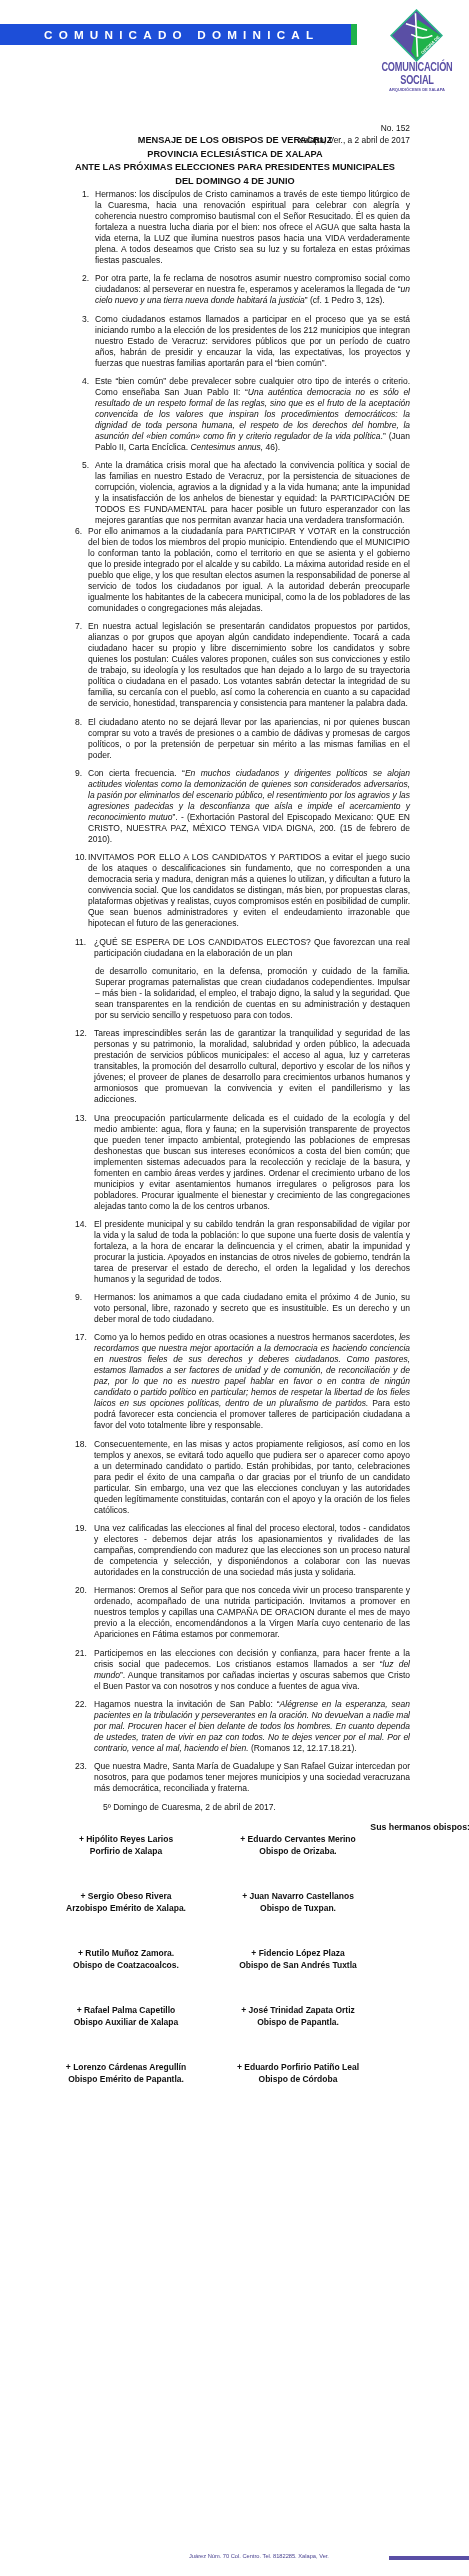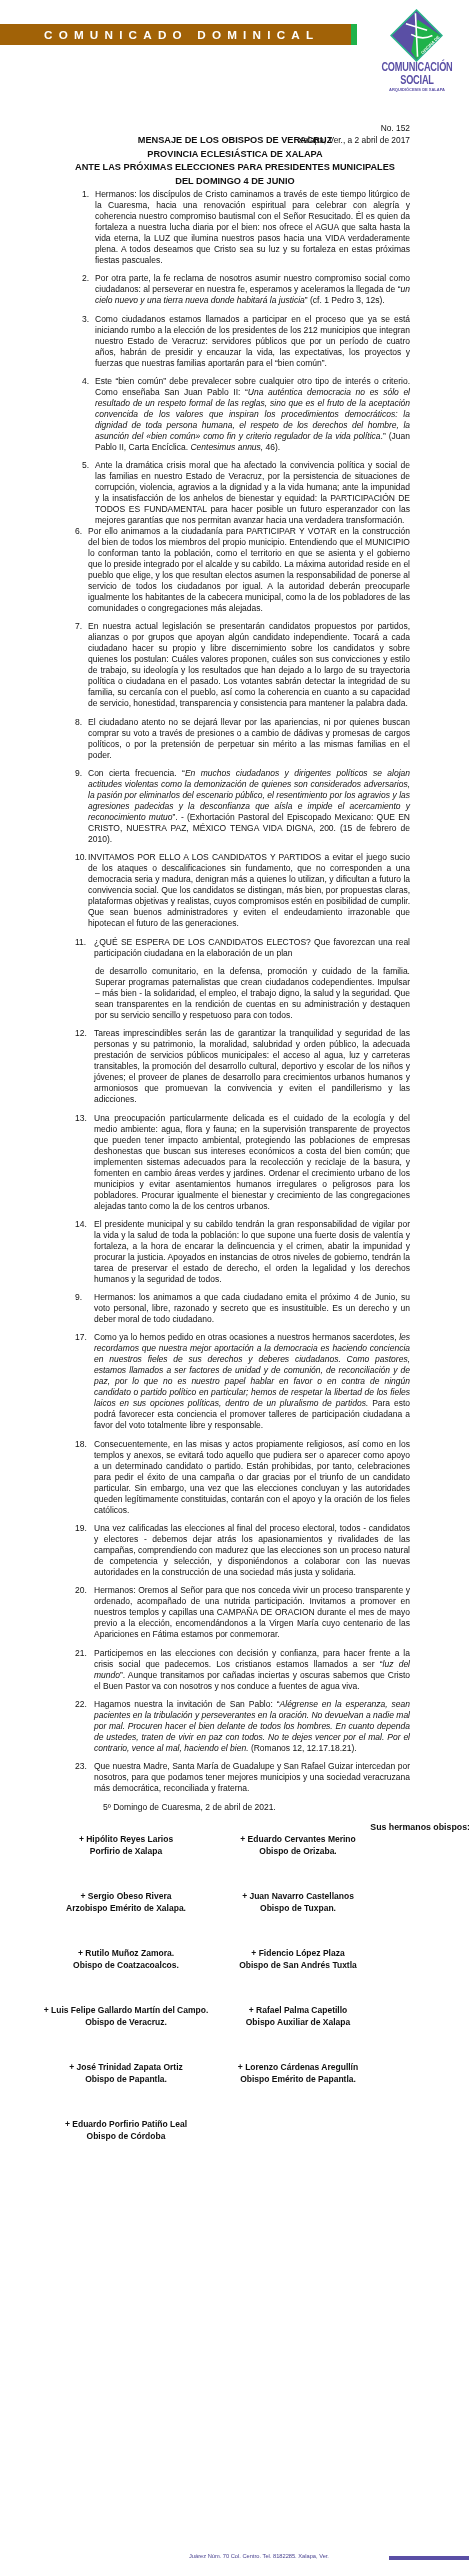--- a/index.html
+++ b/index.html
@@ -9,21 +9,21 @@
     background: #ffffff;
     font-family: "Liberation Sans", sans-serif;
     color: #111;
     position: relative;
     overflow: hidden;
   }
   .header-bar {
     position: absolute;
     left: 0; top: 24px;
     width: 357px; height: 20.5px;
-    background: #a16207;
+    background: #1d4ed8;
     display: flex; align-items: center;
   }
   .header-bar .green {
     position: absolute; right: 0; top: 0;
     width: 5.9px; height: 100%;
     background: #1fb24a;
   }
   .header-title {
     color: #fff;
     font-weight: bold;
@@ -181,21 +181,21 @@
       <div class="item b"><span class="num">14.</span><span>El presidente municipal y su cabildo tendrán la gran responsabilidad de vigilar por la vida y la salud de toda la población: lo que supone una fuerte dosis de valentía y fortaleza, a la hora de encarar la delincuencia y el crimen, abatir la impunidad y procurar la justicia. Apoyados en instancias de otros niveles de gobierno, tendrán la tarea de preservar el estado de derecho, el orden la legalidad y los derechos humanos y la seguridad de todos.</span></div>
       <div class="item b"><span class="num">9.</span><span>Hermanos: los animamos a que cada ciudadano emita el próximo 4 de Junio, su voto personal, libre, razonado y secreto que es insustituible. Es un derecho y un deber moral de todo ciudadano.</span></div>
       <div class="item b"><span class="num">17.</span><span>Como ya lo hemos pedido en otras ocasiones a nuestros hermanos sacerdotes, </span><span class="i">les recordamos que nuestra mejor aportación a la democracia es haciendo conciencia en nuestros fieles de sus derechos y deberes ciudadanos. Como pastores, estamos llamados a ser factores de unidad y de comunión, de reconciliación y de paz, por lo que no es nuestro papel hablar en favor o en contra de ningún candidato o partido político en particular; hemos de respetar la libertad de los fieles laicos en sus opciones políticas, dentro de un pluralismo de partidos.</span><span> Para esto podrá favorecer esta conciencia el promover talleres de participación ciudadana a favor del voto totalmente libre y responsable.</span></div>
       <div class="item b"><span class="num">18.</span><span>Consecuentemente, en las misas y actos propiamente religiosos, así como en los templos y anexos, se evitará todo aquello que pudiera ser o aparecer como apoyo a un determinado candidato o partido.  Están prohibidas, por tanto, celebraciones para pedir el éxito de una campaña o dar gracias por el triunfo de un candidato particular.  Sin embargo, una vez que las elecciones concluyan y las autoridades queden legítimamente constituidas, contarán con el apoyo y la oración de los fieles católicos.</span></div>
       <div class="item b"><span class="num">19.</span><span>Una vez calificadas las elecciones al final del proceso electoral, todos - candidatos y electores - debemos dejar atrás los apasionamientos y rivalidades de las campañas, comprendiendo con madurez que las elecciones son un proceso natural de competencia y selección, y disponiéndonos a colaborar con las nuevas autoridades en la construcción de una sociedad más justa y solidaria.</span></div>
       <div class="item b"><span class="num">20.</span><span>Hermanos: Oremos al Señor para que nos conceda vivir un proceso transparente y ordenado, acompañado de una nutrida participación. Invitamos a promover en nuestros templos y capillas una CAMPAÑA DE ORACION durante el mes de mayo previo a la elección, encomendándonos a la Virgen María cuyo centenario de las Apariciones en Fátima estamos por conmemorar.</span></div>
       <div class="item b"><span class="num">21.</span><span>Participemos en las elecciones con decisión y confianza, para hacer frente a la crisis social que padecemos. Los cristianos estamos llamados a ser “</span><span class="i">luz del mundo</span><span>”.  Aunque transitamos por cañadas inciertas y oscuras sabemos que Cristo el Buen Pastor va con nosotros y nos conduce a fuentes de agua viva.</span></div>
       <div class="item b"><span class="num">22.</span><span>Hagamos nuestra la invitación de San Pablo: “</span><span class="i">Alégrense en la esperanza, sean pacientes en la tribulación y perseverantes en la oración.  No devuelvan a nadie mal por mal. Procuren hacer el bien delante de todos los hombres. En cuanto dependa de ustedes, traten de vivir en paz con todos.  No te dejes vencer por el mal. Por el contrario, vence al mal, haciendo el bien.</span><span> (Romanos 12, 12.17.18.21).</span></div>
       <div class="item b"><span class="num">23.</span><span>Que nuestra Madre, Santa María de Guadalupe y San Rafael Guizar intercedan por nosotros, para que podamos tener mejores municipios y una sociedad veracruzana más democrática, reconciliada y fraterna.</span></div>
     </div>
-  <div class="closing">5º Domingo de Cuaresma,  2 de abril de 2021.</div>
+  <div class="closing">5º Domingo de Cuaresma,  2 de abril de 2017.</div>
   <div class="signers-head">Sus hermanos obispos:</div>
   <div class="signers" id="signers">
       <div class="signer">
         <div>+ Hipólito Reyes Larios</div>
         <div>Porfirio de Xalapa</div>
       </div>
       <div class="signer">
         <div>+ Eduardo Cervantes Merino</div>
         <div>Obispo de Orizaba.</div>
       </div>
@@ -209,24 +209,20 @@
       </div>
       <div class="signer">
         <div>+ Rutilo Muñoz Zamora.</div>
         <div>Obispo de Coatzacoalcos.</div>
       </div>
       <div class="signer">
         <div>+ Fidencio López Plaza</div>
         <div>Obispo de San Andrés Tuxtla</div>
       </div>
       <div class="signer">
-        <div>+ Luis Felipe Gallardo Martín del Campo.</div>
-        <div>Obispo de Veracruz.</div>
-      </div>
-      <div class="signer">
         <div>+ Rafael Palma Capetillo</div>
         <div>Obispo Auxiliar de Xalapa</div>
       </div>
       <div class="signer">
         <div>+ José Trinidad Zapata Ortiz</div>
         <div>Obispo de Papantla.</div>
       </div>
       <div class="signer">
         <div>+ Lorenzo Cárdenas Aregullín</div>
         <div>Obispo Emérito de Papantla.</div>

